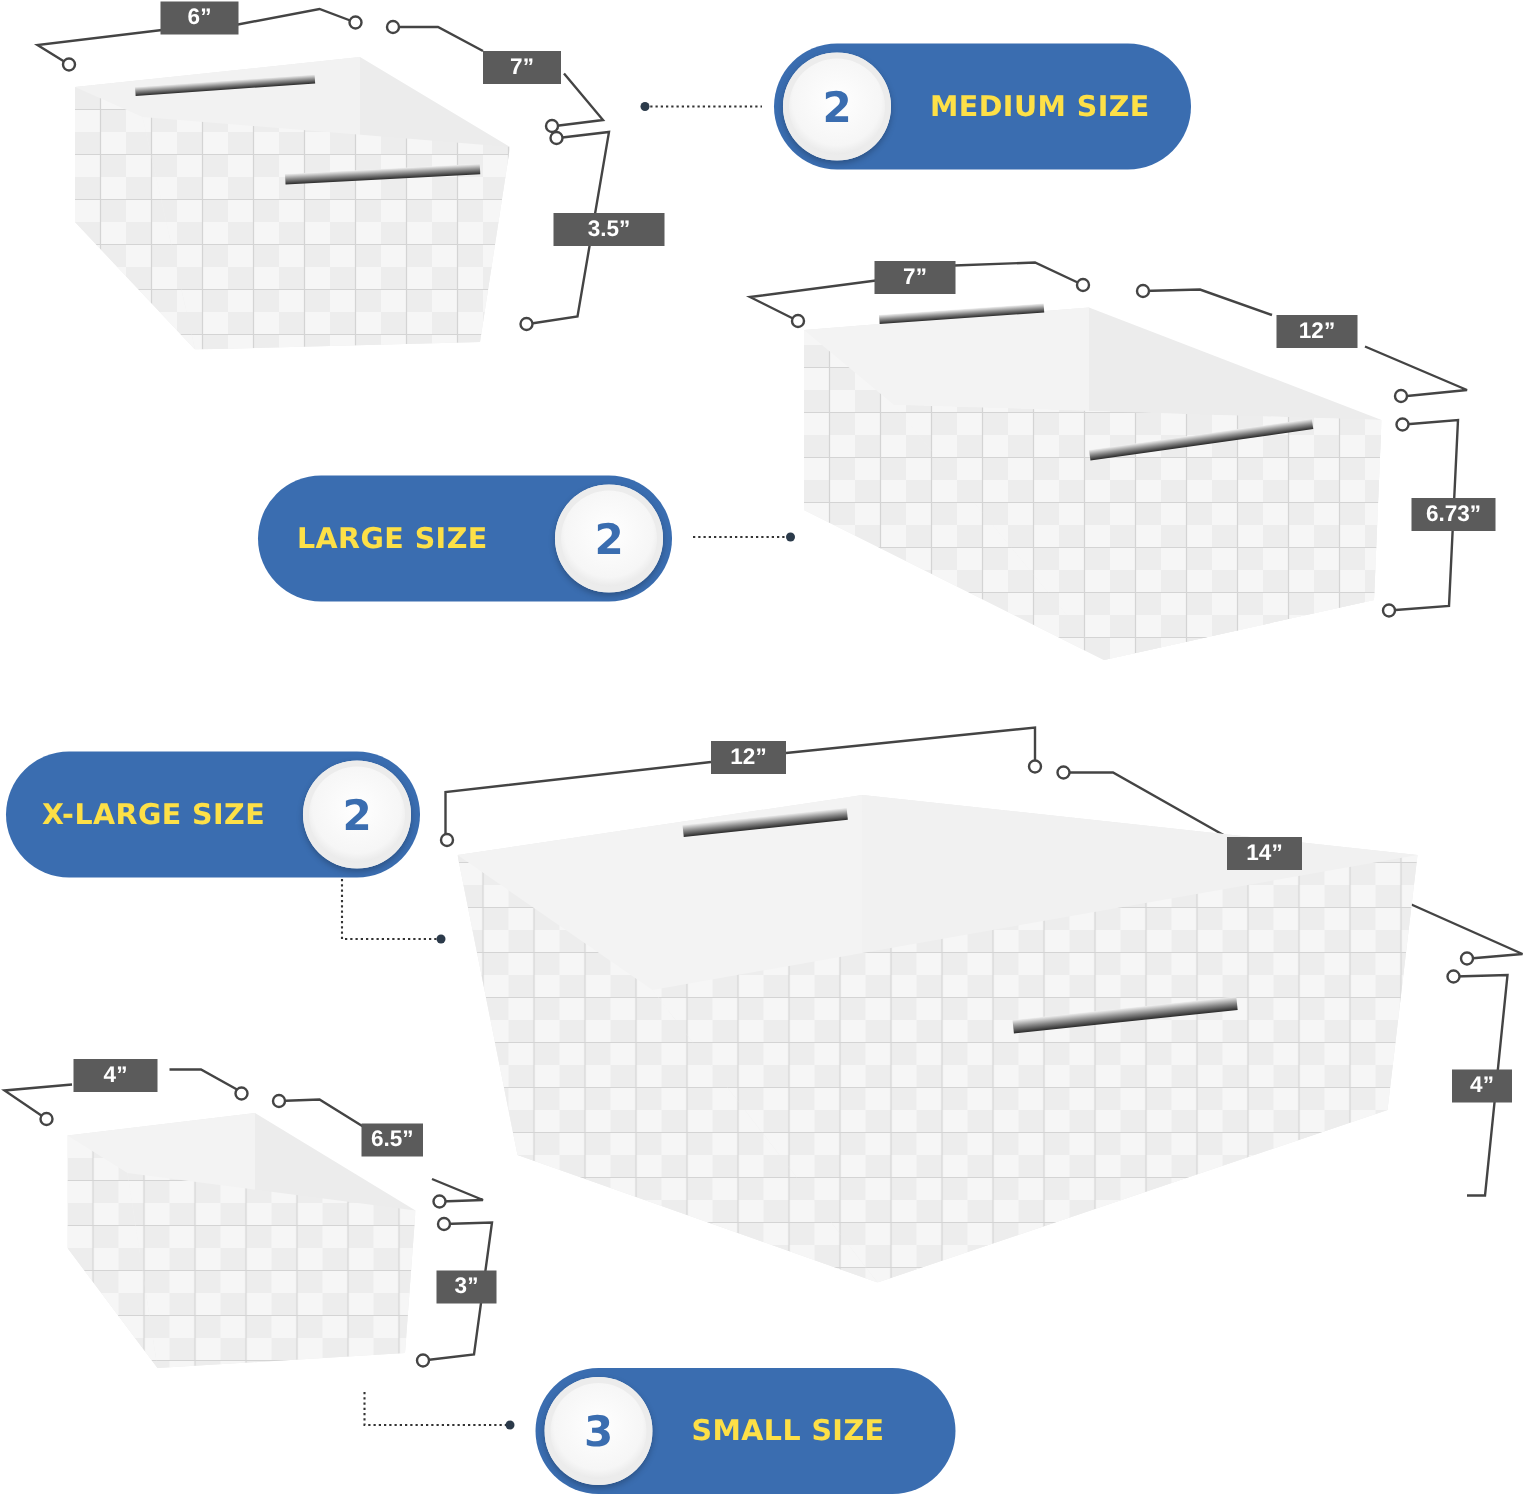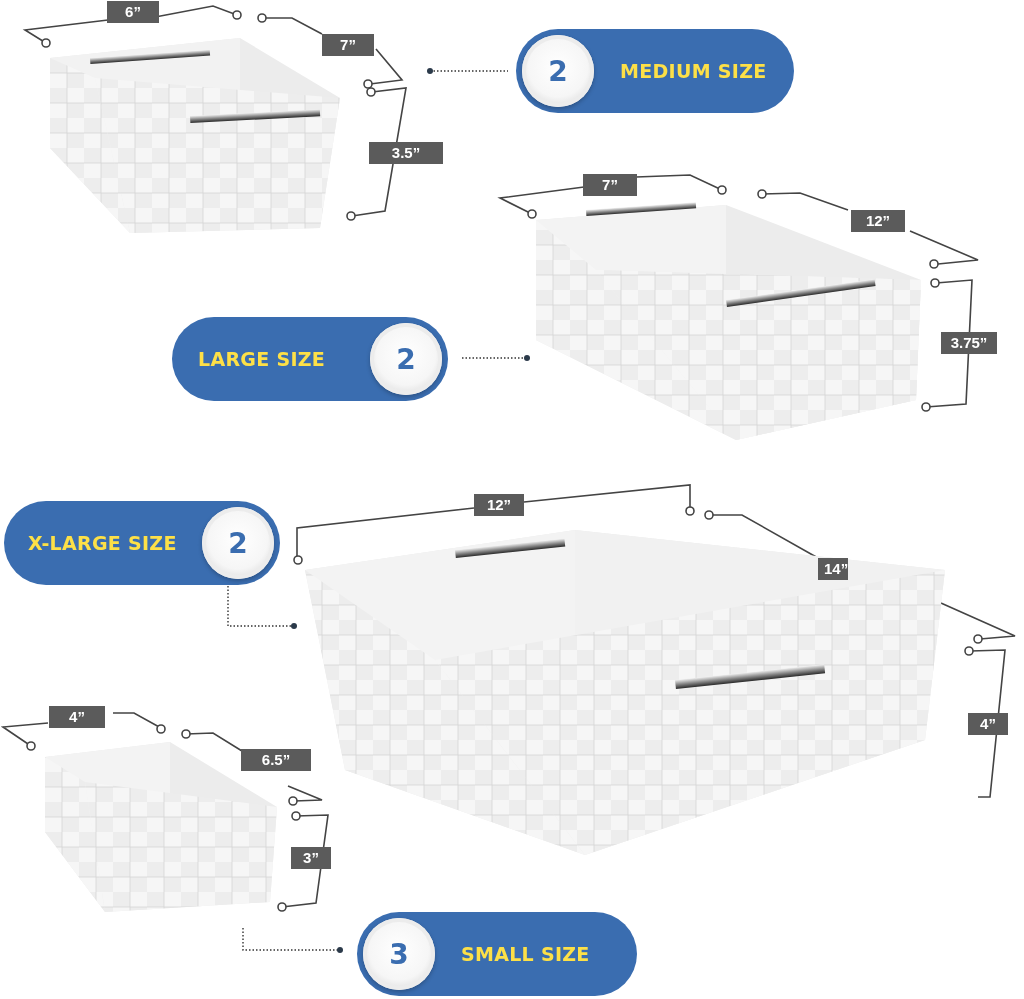--- a/index.html
+++ b/index.html
@@ -145,28 +145,28 @@
     <polygon points="40,40 232,65 225,160 60,170" fill="url(#weave)"></polygon>
   </svg>
 </div>
 
 <div class="dim" style="left:107px;top:1px;width:52px;">6”</div>
 <div class="dim" style="left:322px;top:34px;width:52px;">7”</div>
 <div class="dim" style="left:369px;top:142px;width:74px;">3.5”</div>
 
 <div class="dim" style="left:583px;top:174px;width:54px;">7”</div>
 <div class="dim" style="left:851px;top:210px;width:54px;">12”</div>
-<div class="dim" style="left:941px;top:332px;width:56px;">3.75”</div>
+<div class="dim" style="left:941px;top:332px;width:56px;">6.73”</div>
 
 <div class="dim" style="left:474px;top:494px;width:50px;">12”</div>
-<div class="dim" style="left:818px;top:558px;width:30px;">14”</div>
+<div class="dim" style="left:818px;top:558px;width:50px;">14”</div>
 <div class="dim" style="left:968px;top:713px;width:40px;">4”</div>
 
 <div class="dim" style="left:49px;top:706px;width:56px;">4”</div>
-<div class="dim" style="left:241px;top:749px;width:70px;">6.5”</div>
+<div class="dim" style="left:241px;top:749px;width:41px;">6.5”</div>
 <div class="dim" style="left:291px;top:847px;width:40px;">3”</div>
 
 <div class="pill" style="left:516px;top:29px;width:278px;padding-left:6px;">
   <div class="disc">
       <span>2</span>
     </div>
   <span class="label" style="margin-left:26px;">MEDIUM SIZE</span>
 </div>
 
 <div class="pill" style="left:172px;top:317px;width:276px;padding-left:26px;">

